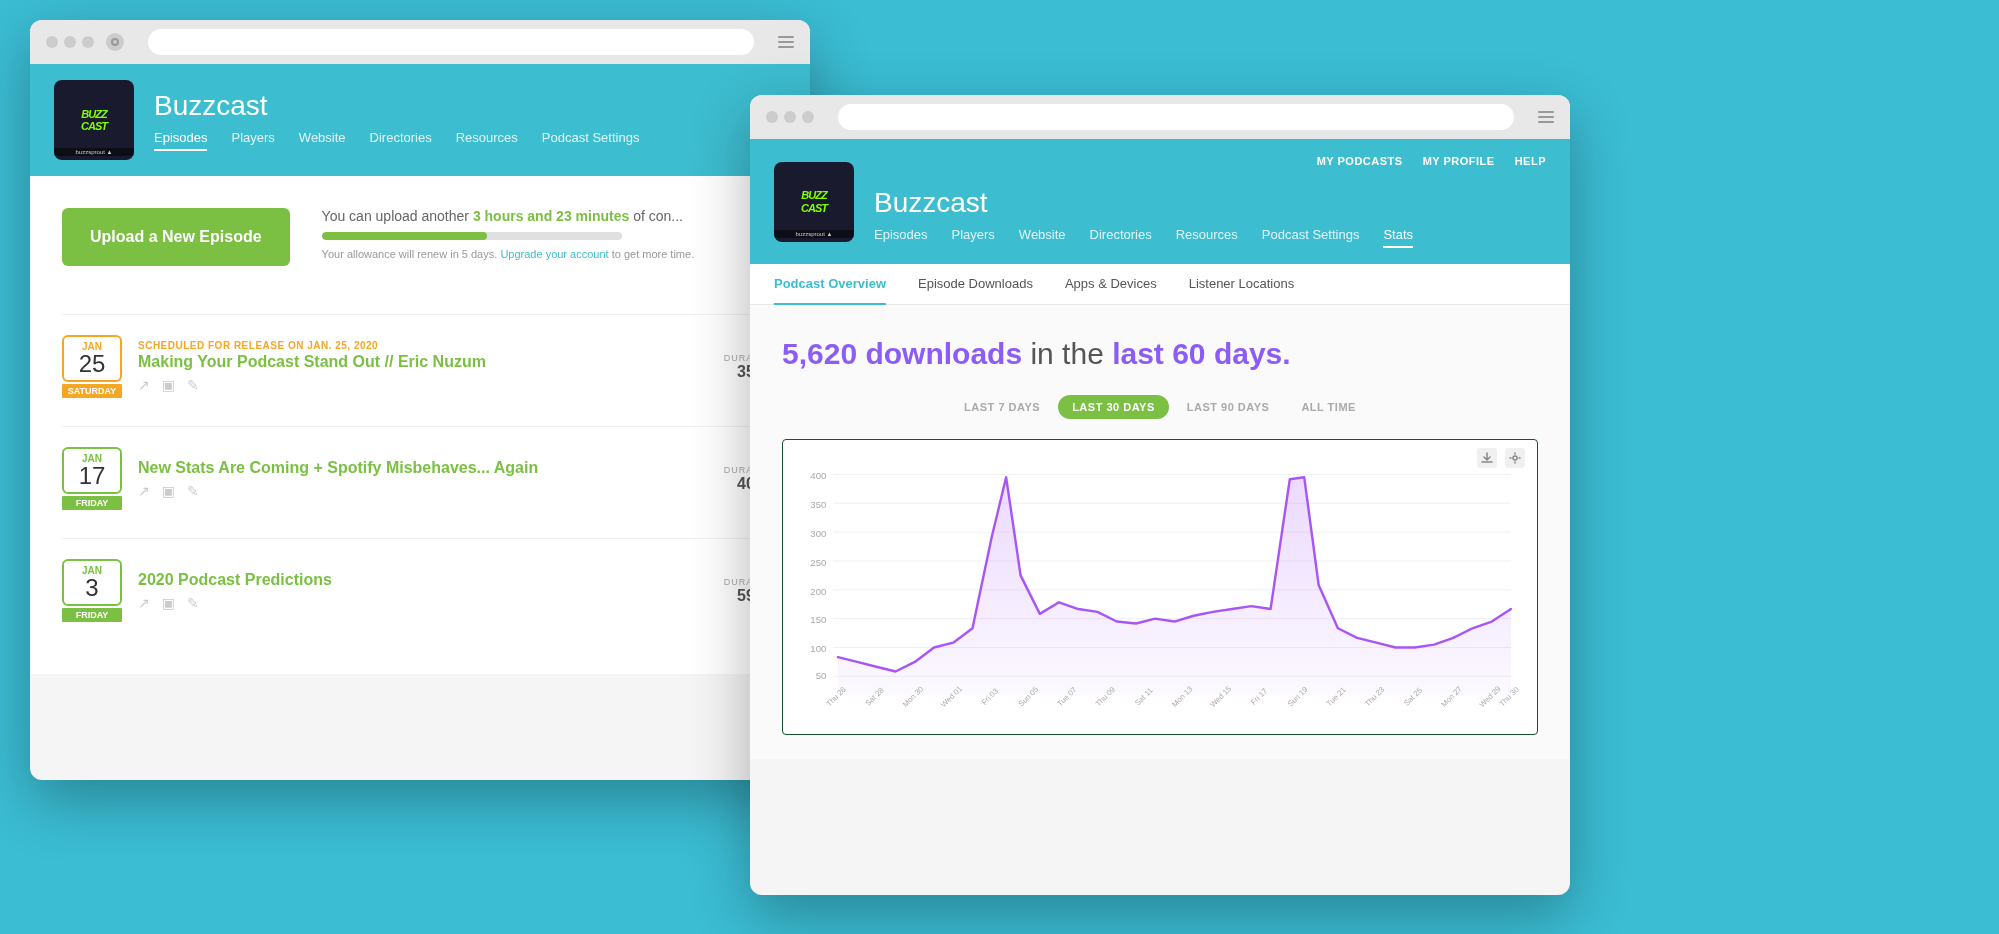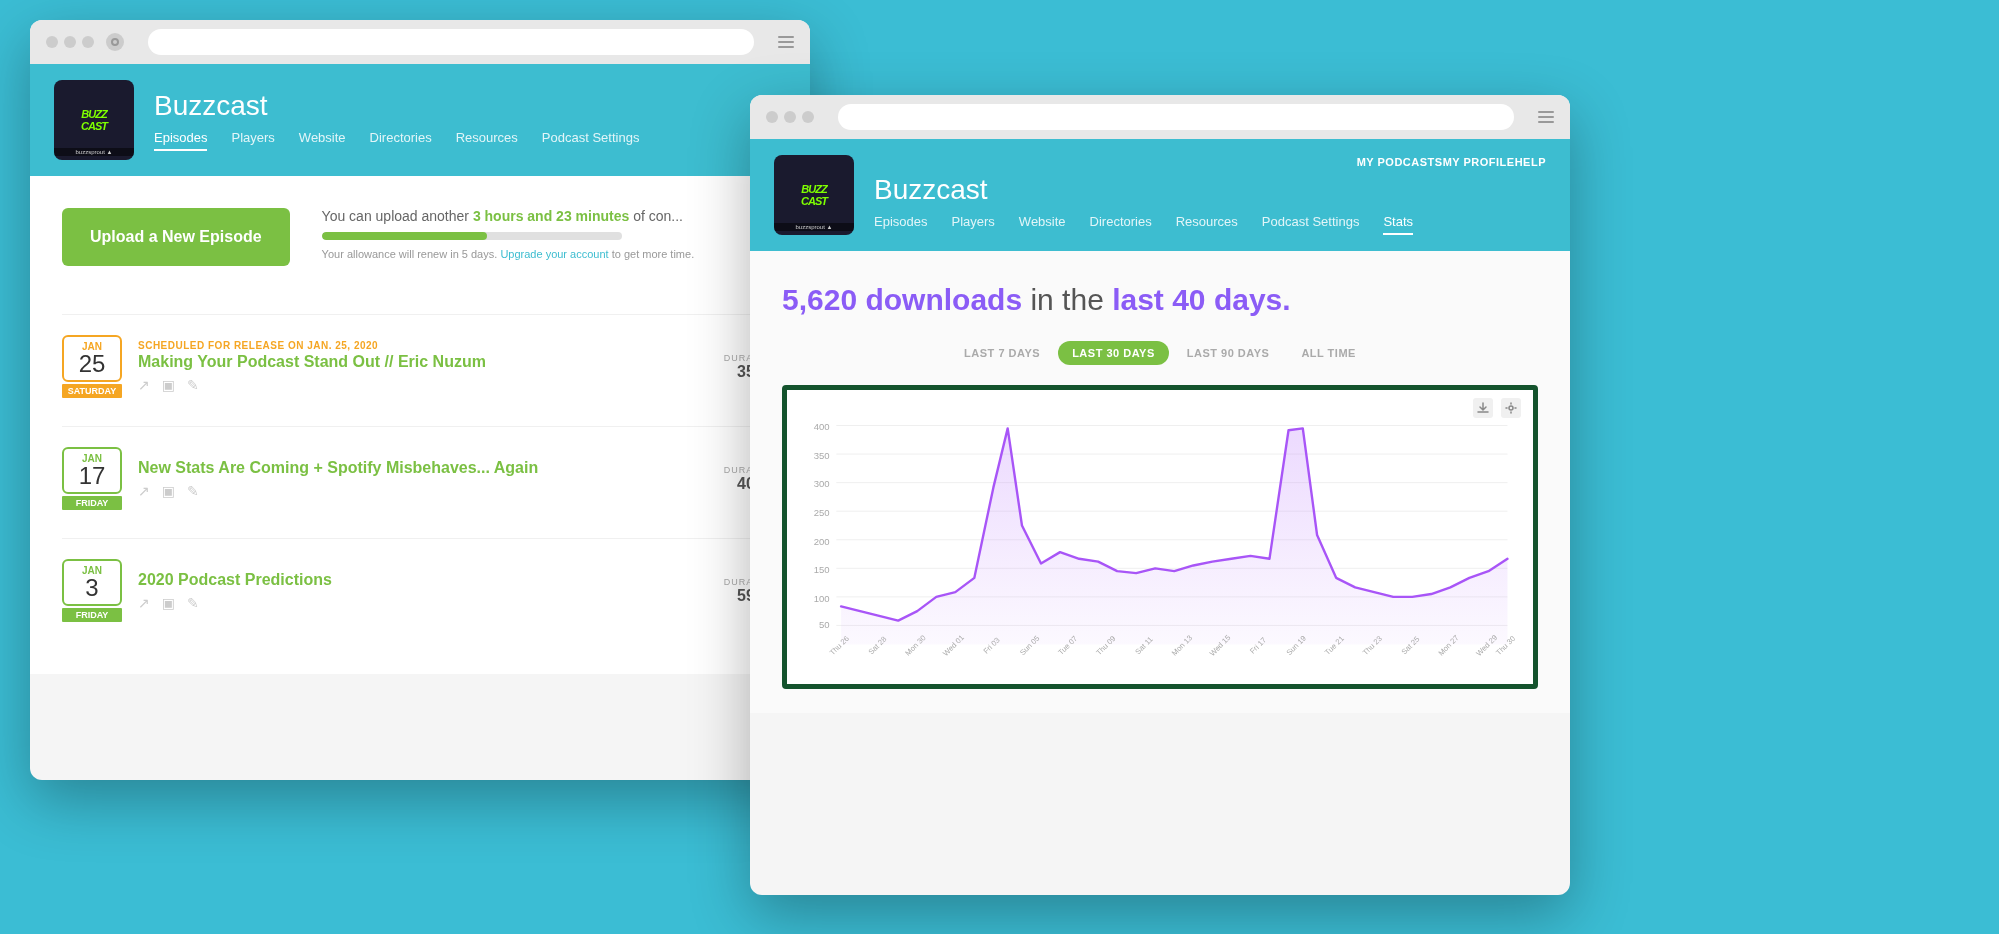--- a/index.html
+++ b/index.html
@@ -422,21 +422,21 @@
     }
 
     .time-btn-active {
       background: #7bc043;
       color: #fff;
     }
 
     
     .chart-container {
       background: #fff;
-      border: 5px solid #14532d;
+      border: 1px solid #14532d;
       border-radius: 4px;
       padding: 20px 16px;
       position: relative;
     }
 
     .chart-svg {
       width: 100%;
       height: 250px;
     }
 
@@ -612,45 +612,51 @@
 
   <div style="position:relative;">
     <div class="app-header">
       <div class="podcast-logo">
         <div>
           <div class="logo-text-buzz">BUZZ<br>CAST</div>
           <div class="logo-badge">buzzsprout ▲</div>
         </div>
       </div>
       <div class="header-right">
-        <div style="display:flex;justify-content:flex-end;margin-bottom:6px;">
+        <div style="display:flex;justify-content:flex-end;gap:20px;margin-bottom:20px;">
           <span class="top-link">MY PODCASTS</span>
           <span class="top-link">MY PROFILE</span>
           <span class="top-link">HELP</span>
         </div>
         <div class="podcast-title">Buzzcast</div>
         <nav class="nav-tabs">
           <a class="nav-tab">Episodes</a>
           <a class="nav-tab">Players</a>
           <a class="nav-tab">Website</a>
           <a class="nav-tab">Directories</a>
           <a class="nav-tab">Resources</a>
           <a class="nav-tab">Podcast Settings</a>
           <a class="nav-tab nav-tab-stats">Stats</a>
         </nav>
       </div>
     </div>
   </div>
 
+  <div class="sub-tabs">
+    <div class="sub-tab active">Podcast Overview</div>
+    <div class="sub-tab">Episode Downloads</div>
+    <div class="sub-tab">Apps &amp; Devices</div>
+    <div class="sub-tab">Listener Locations</div>
+  </div>
 
   <div class="stats-content">
     <div class="downloads-headline">
       <span class="num">5,620 downloads</span>
       <span> in the </span>
-      <span class="last30">last 40 days.</span>
+      <span class="last30">last 60 days.</span>
     </div>
 
     <div class="time-filters">
       <button class="time-btn time-btn-inactive">LAST 7 DAYS</button>
       <button class="time-btn time-btn-active">LAST 30 DAYS</button>
       <button class="time-btn time-btn-inactive">LAST 90 DAYS</button>
       <button class="time-btn time-btn-inactive">ALL TIME</button>
     </div>
 
     <div class="chart-container">

